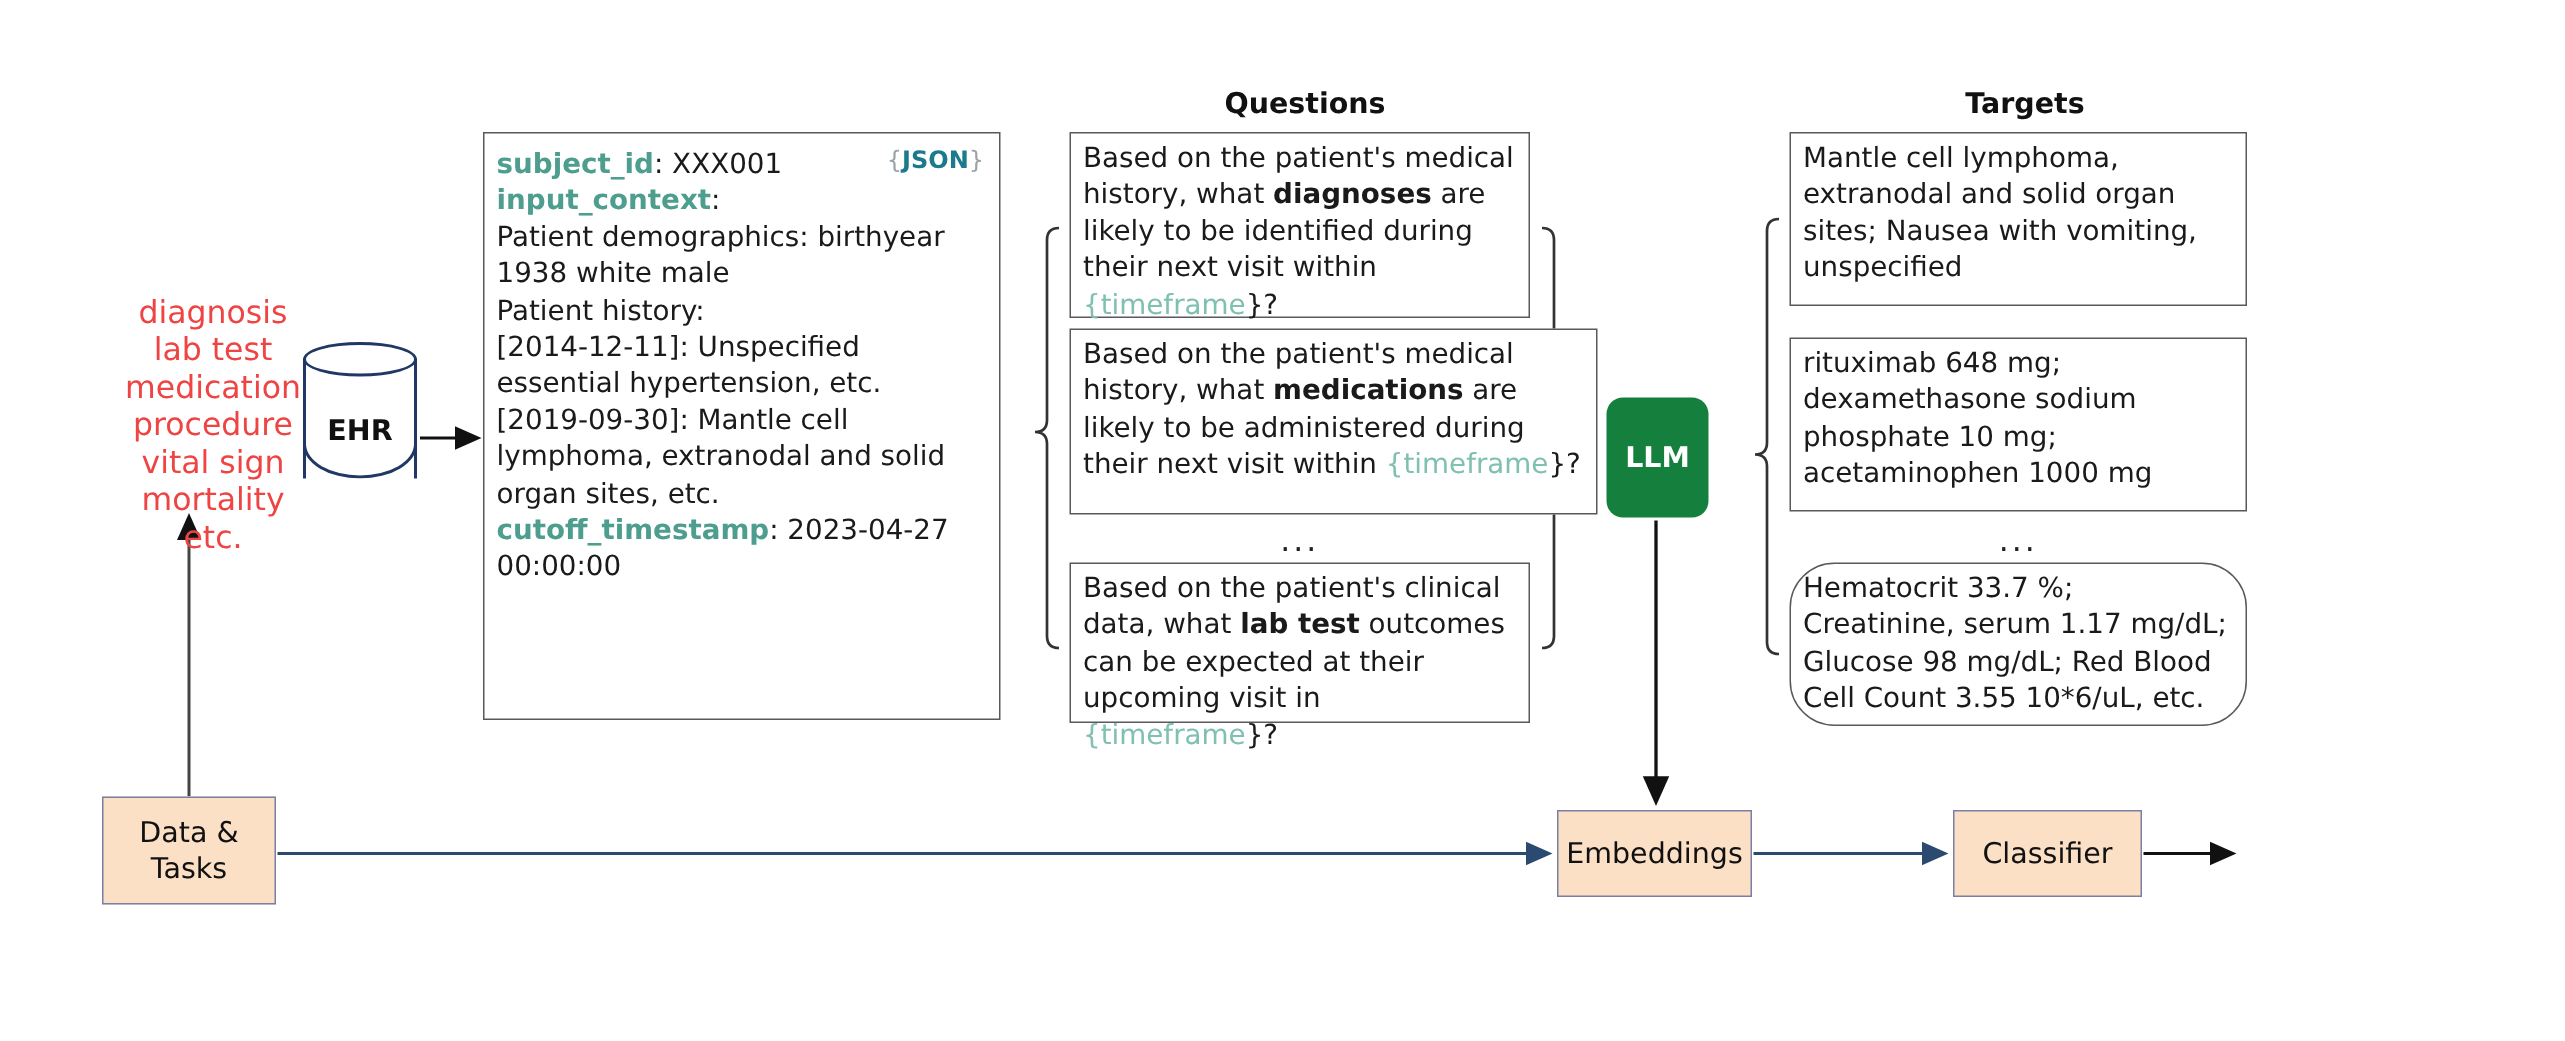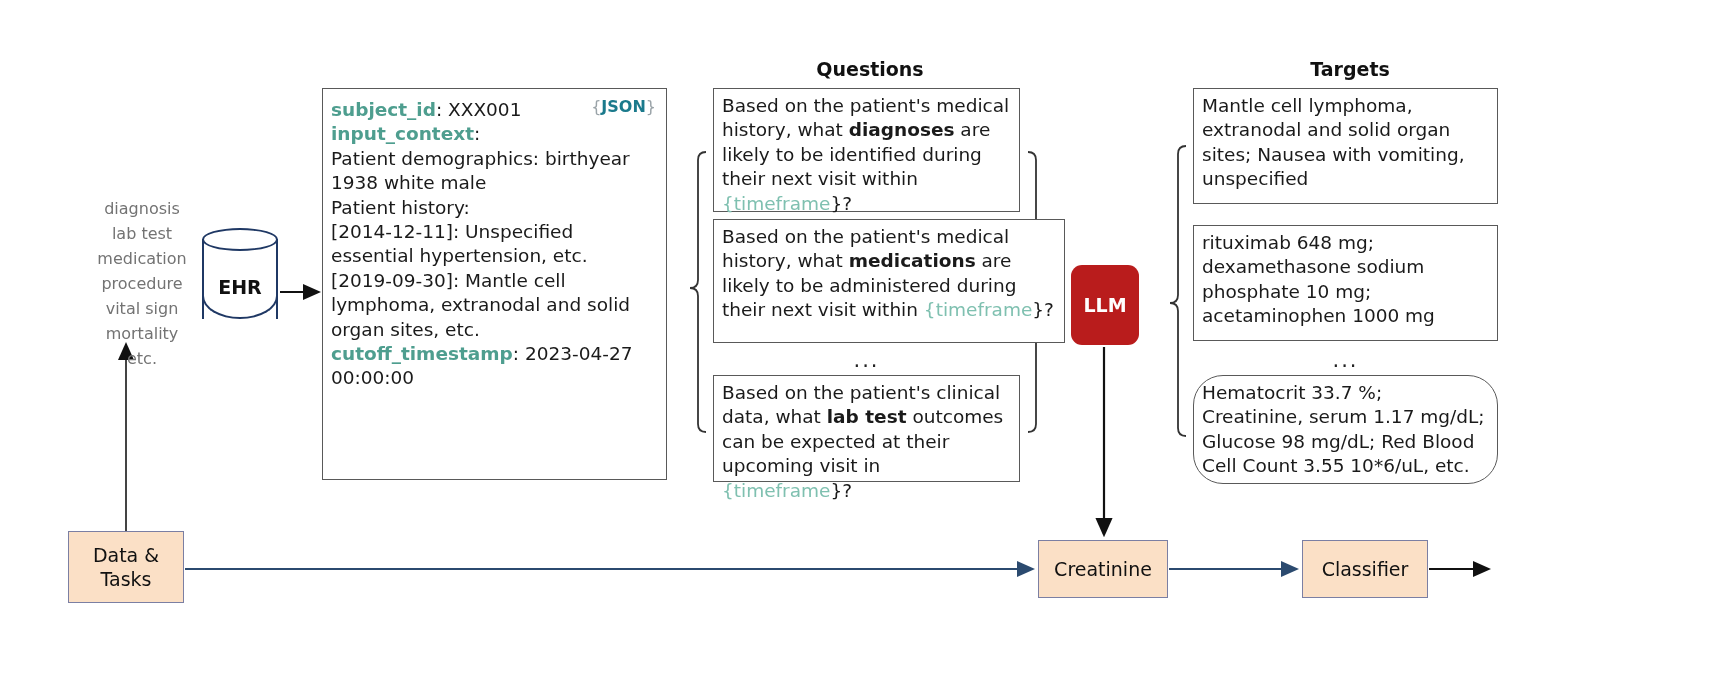--- a/index.html
+++ b/index.html
@@ -6,21 +6,21 @@
   body{
     width:1710px;height:694px;position:relative;overflow:hidden;
     font-family:"DejaVu Sans","Liberation Sans",sans-serif;
     color:#1a1a1a;
   }
   .abs{position:absolute;}
 
   
   #entity-list{
     left:62px;top:196px;width:160px;
-    text-align:center;font-size:16px;line-height:25px;color:#737373;
+    text-align:center;font-size:21px;line-height:25px;color:#ef4444;
   }
   #entity-list div{white-space:nowrap;}
 
   
   #ehr-cylinder{
     left:202px;top:228px;width:76px;height:102px;
   }
   #ehr-cylinder .cyl-body{
     position:absolute;left:0;top:11px;width:100%;height:80px;
     border-left:2.5px solid #1f3864;border-right:2.5px solid #1f3864;
@@ -73,21 +73,21 @@
   
   #t-header{left:1190px;top:58px;width:320px;}
   #t1{left:1193px;top:88px;width:305px;height:116px;}
   #t2{left:1193px;top:225px;width:305px;height:116px;}
   #t3{left:1193px;top:375px;width:305px;height:109px;border-radius:30px;}
   #t-ellipsis{left:1193px;top:348px;width:305px;text-align:center;font-size:21px;color:#222;letter-spacing:2px;}
 
   
   #llm-node{
     left:1071px;top:265px;width:68px;height:80px;
-    background:#b91c1c;border-radius:11px;
+    background:#15803d;border-radius:11px;
     display:flex;align-items:center;justify-content:center;
     color:#ffffff;font-weight:bold;font-size:19px;
   }
 
   
   .pbox{
     background:#fbe0c6;border:1.8px solid #7b7fa3;box-sizing:border-box;
     display:flex;align-items:center;justify-content:center;text-align:center;
     font-size:19px;color:#111;line-height:24px;
   }
@@ -209,17 +209,17 @@
 <div class="abs colhdr" id="t-header">Targets</div>
 <div class="abs wbox" id="t1">Mantle cell lymphoma, extranodal and solid organ sites; Nausea with vomiting, unspecified</div>
 <div class="abs wbox" id="t2">rituximab 648 mg; dexamethasone sodium phosphate 10 mg; acetaminophen 1000 mg</div>
 <div class="abs" id="t-ellipsis">...</div>
 <div class="abs wbox" id="t3">Hematocrit 33.7 %; Creatinine, serum 1.17 mg/dL; Glucose 98 mg/dL; Red Blood Cell Count 3.55 10*6/uL, etc.</div>
 
 <div class="abs pbox" id="data-tasks">
   <span>Data &amp; Tasks</span>
 </div>
 <div class="abs pbox" id="embeddings">
-  <span>Creatinine</span>
+  <span>Embeddings</span>
 </div>
 <div class="abs pbox" id="classifier">
   <span>Classifier</span>
 </div>
 
 </body></html>

